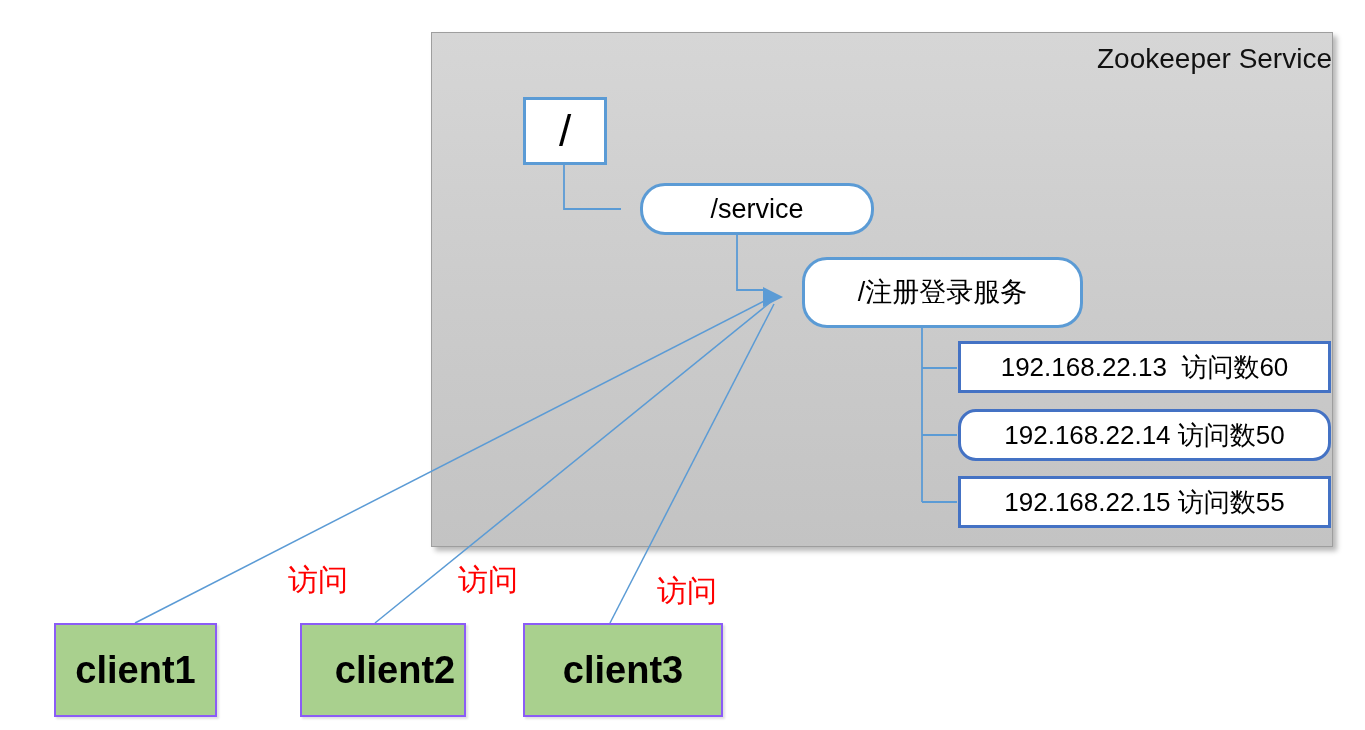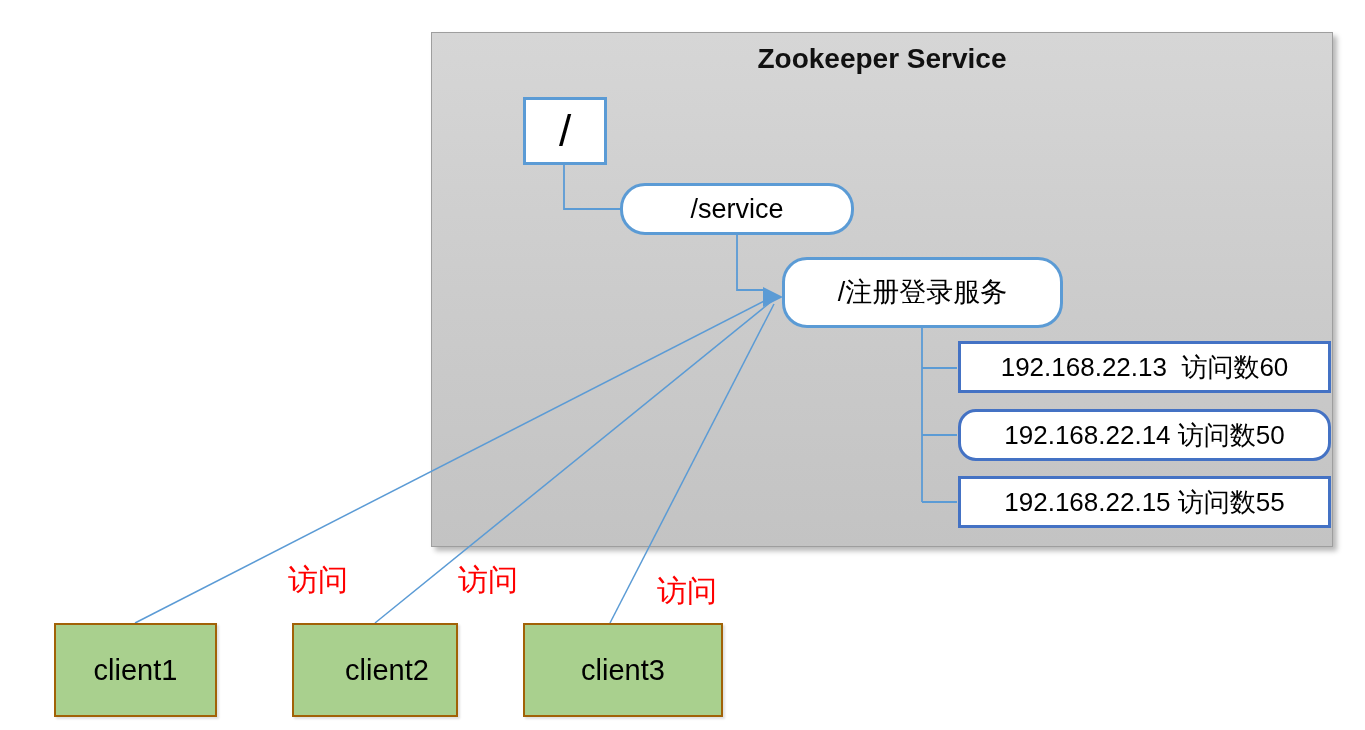--- a/index.html
+++ b/index.html
@@ -18,23 +18,23 @@
     left: 431px; top: 32px;
     width: 900px; height: 513px;
     background: linear-gradient(180deg, #d6d6d6 0%, #cbcbcb 55%, #c3c3c3 100%);
     border: 1px solid #9e9e9e;
     box-shadow: 4px 4px 5px rgba(0,0,0,0.28);
   }
   .zk-title {
     position: absolute;
     left: 0; top: 10px;
     width: 100%;
-    text-align: center;
+    text-align: right;
     font-size: 28px;
-    font-weight: 700;
+    font-weight: 400;
     color: #111111;
   }
 
   
   svg.connectors {
     position: absolute;
     left: 0; top: 0;
     width: 1365px; height: 730px;
     pointer-events: none;
   }
@@ -51,20 +51,21 @@
   }
   .node-root {
     left: 523px; top: 97px;
     width: 84px; height: 68px;
     border: 3px solid #5B9BD5;
     font-size: 44px;
   }
   .node-rounded {
     border: 3px solid #5B9BD5;
     border-radius: 25px;
+    margin-left: 20px;
   }
   .node-service {
     left: 620px; top: 183px;
     width: 234px; height: 52px;
     font-size: 27px;
   }
   .node-registry {
     left: 782px; top: 257px;
     width: 281px; height: 71px;
     flex-direction: column;
@@ -81,31 +82,32 @@
   .server-0 { top: 341px; }
   .server-1 { top: 409px; border-radius: 18px; }
   .server-2 { top: 476px; }
 
   
   .client-box {
     position: absolute;
     top: 623px;
     height: 94px;
     background: #A9D08E;
-    border: 2px solid #a16207;
+    border: 2px solid #8b5cf6;
     box-sizing: border-box;
     display: flex;
     align-items: center;
     justify-content: center;
-    font-size: 29px;
+    font-size: 38px;
     color: #000000;
     box-shadow: 2px 2px 2px rgba(0,0,0,0.12);
+    font-weight: bold;
   }
   .client-0 { left: 54px;  width: 163px; }
-  .client-1 { left: 292px; width: 166px; padding-left: 24px; }
+  .client-1 { left: 300px; width: 166px; padding-left: 24px; }
   .client-2 { left: 523px; width: 200px; }
 
   
   .edge-label {
     position: absolute;
     color: #FF0000;
     font-size: 30px;
     font-weight: 400;
     white-space: nowrap;
     margin-left: 32px;

